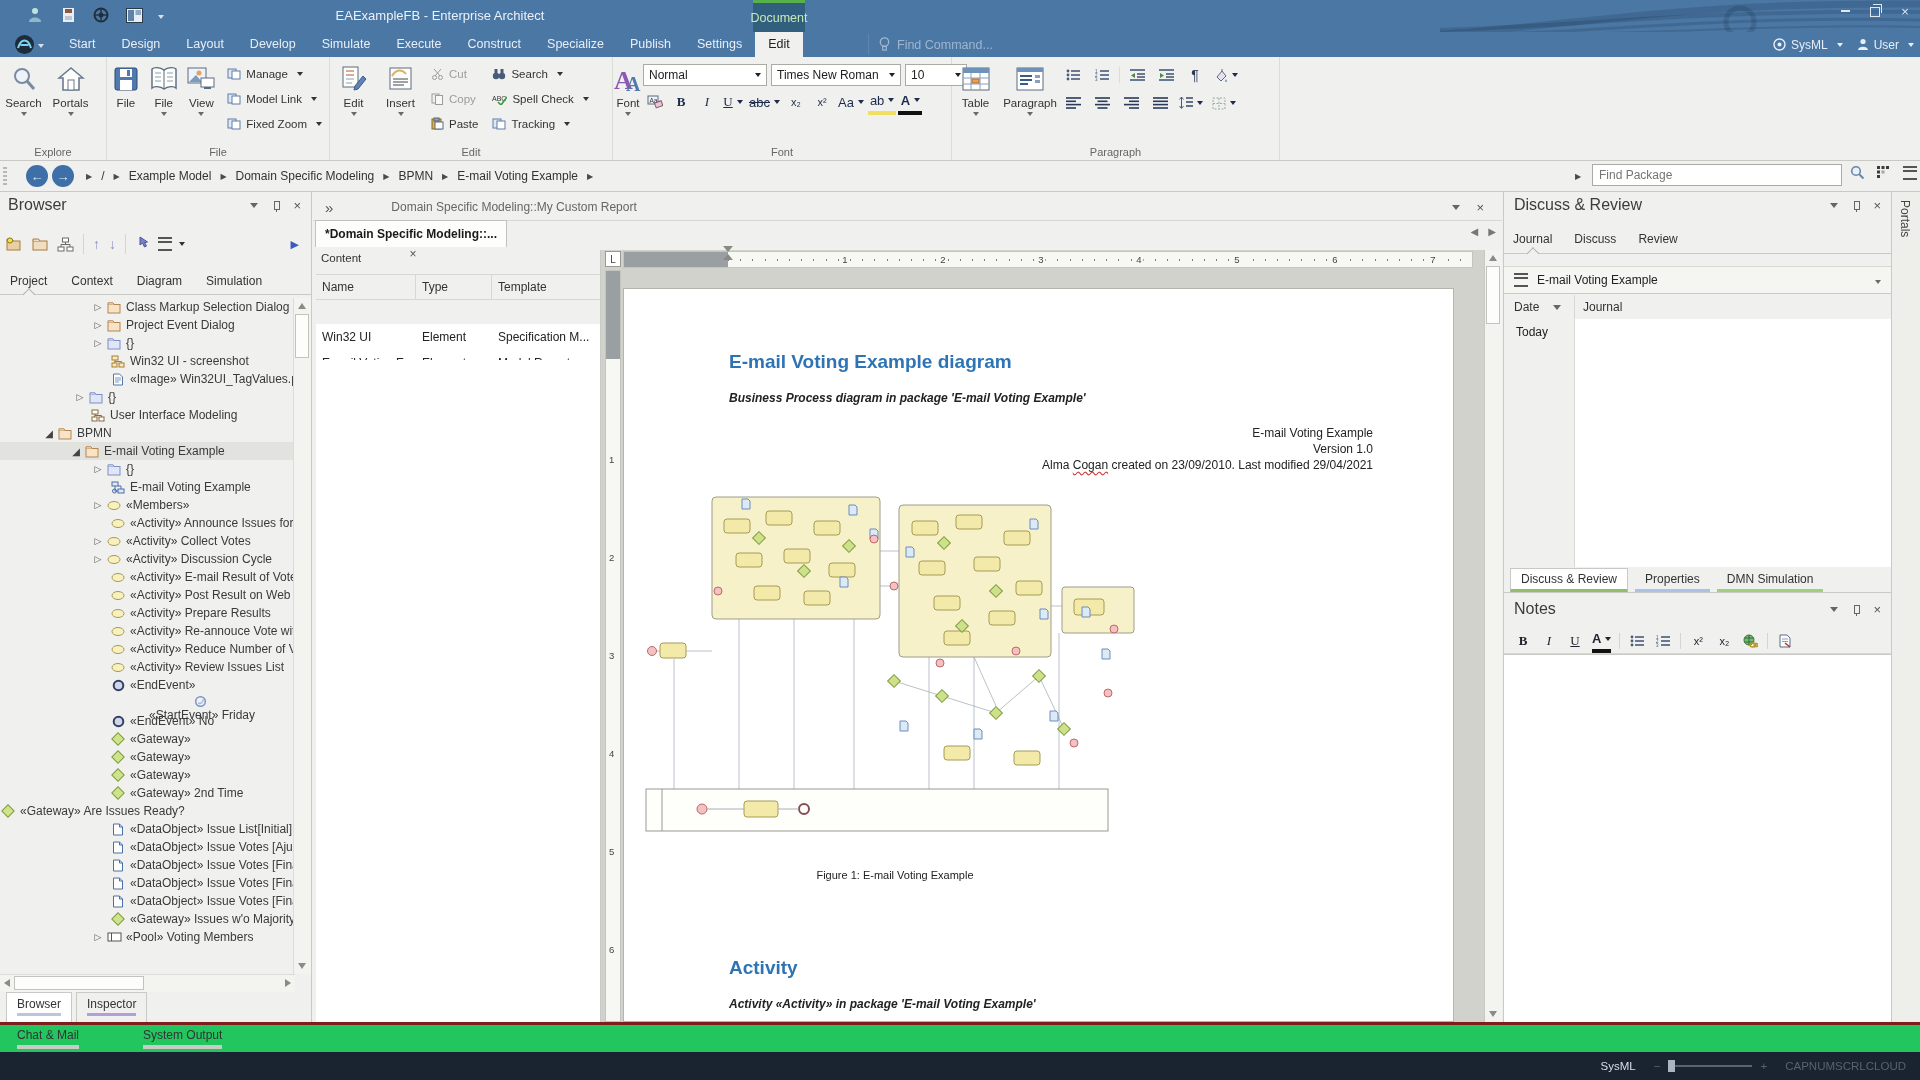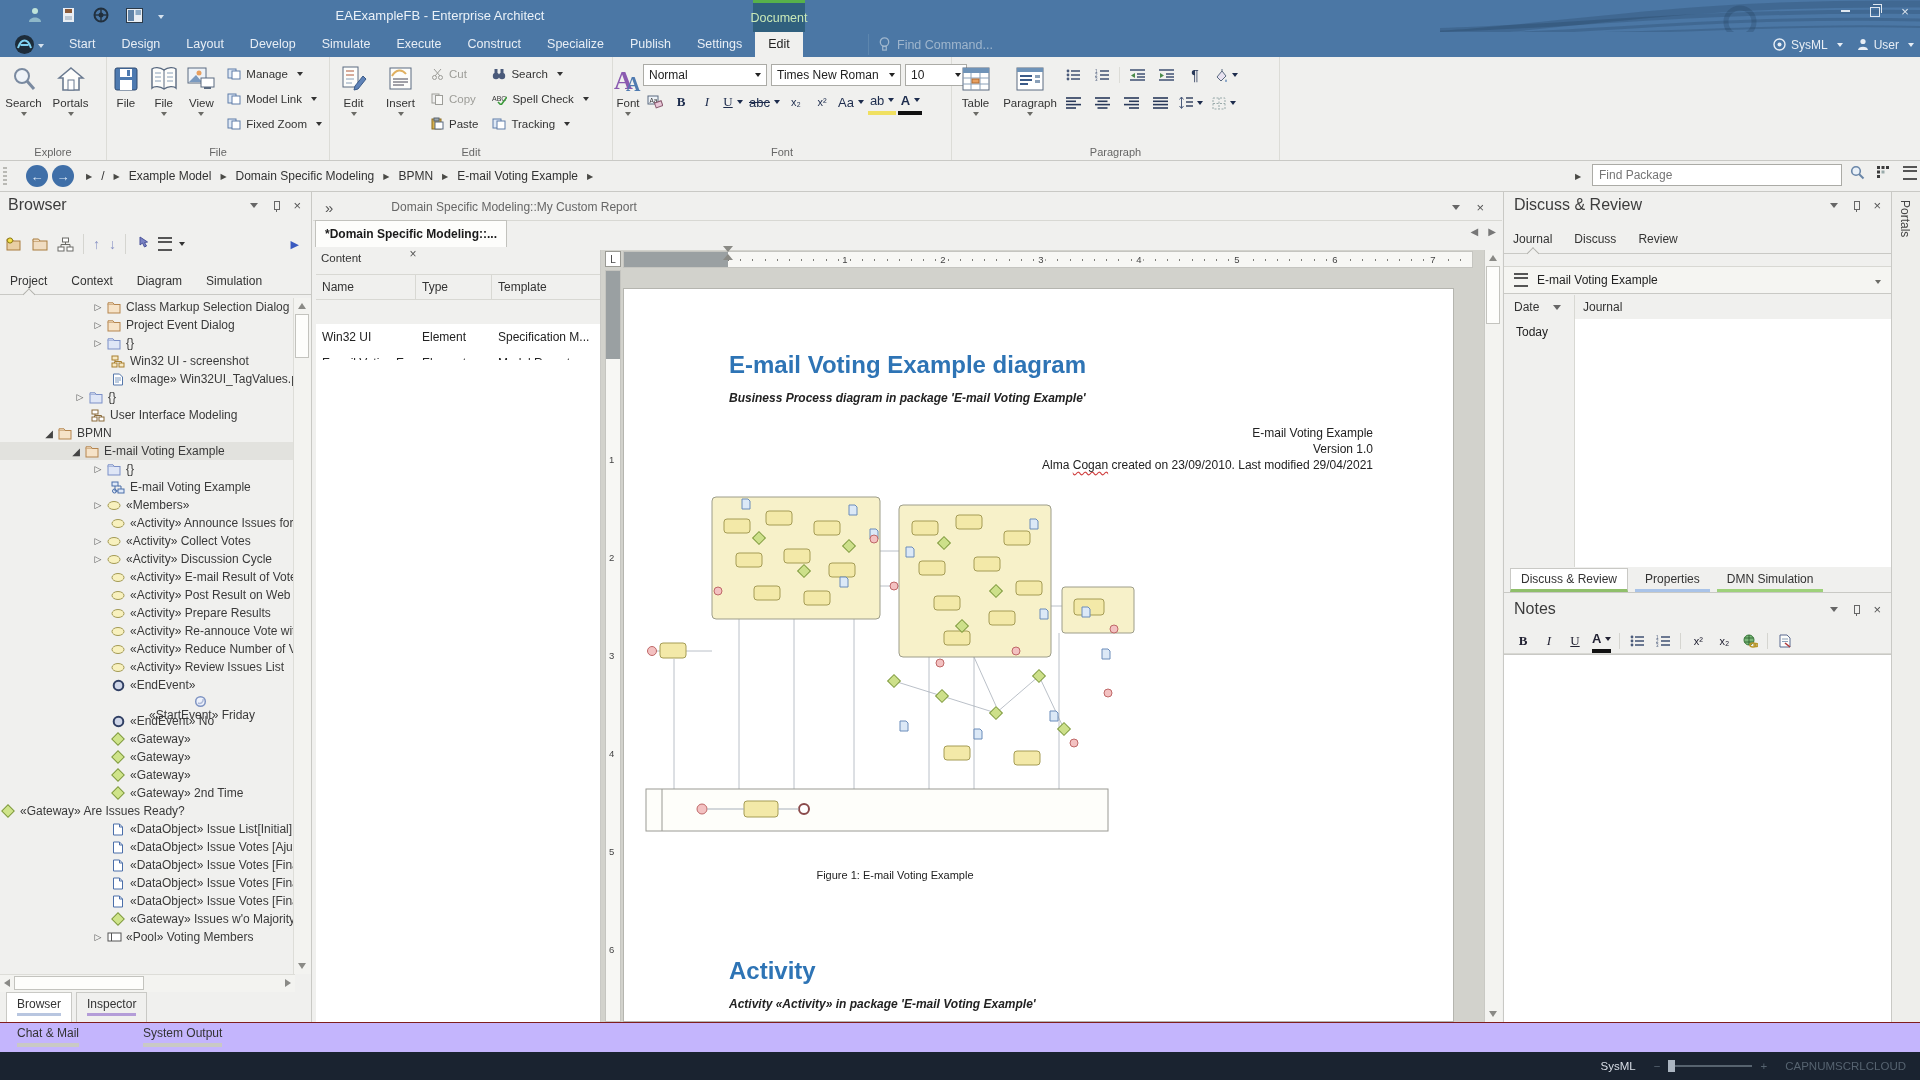--- a/index.html
+++ b/index.html
@@ -136,21 +136,21 @@
        background:repeating-linear-gradient(90deg,#7d7d78 0 1px,transparent 1px 12.2px);}
   .hr-num{position:absolute;top:2px;font-size:9.5px;color:#444;transform:translateX(-50%);background:#f7f7f4;padding:0 2px;}
   .indent-marker{position:absolute;left:99px;top:2px;width:0;height:0;border-left:5px solid transparent;
        border-right:5px solid transparent;border-bottom:6px solid #8a8a85;}
   .indent-marker::after{content:"";position:absolute;left:-5px;top:-8px;border-left:5px solid transparent;
        border-right:5px solid transparent;border-top:6px solid #8a8a85;}
   .vruler{position:absolute;left:4px;top:20px;width:16px;bottom:0;background:#f7f7f4;border:1px solid #c5c5c0;box-sizing:border-box;}
   .vr-band{position:absolute;left:0;top:0;width:100%;height:88px;background:#9aa0a2;}
   .vr-num{position:absolute;left:3px;font-size:9.5px;color:#444;transform:translateY(-50%);}
   .page{position:absolute;left:22px;top:38px;width:831px;bottom:0;background:#fff;border:1px solid #b5b5af;box-sizing:border-box;}
-  .doc-h1{position:absolute;left:105px;font-size:24px;font-weight:bold;color:#2e74b5;}
+  .doc-h1{position:absolute;left:105px;font-size:19px;font-weight:bold;color:#2e74b5;}
   .doc-sub{position:absolute;left:105px;font-size:12px;font-style:italic;font-weight:bold;color:#222;}
   .doc-meta{position:absolute;right:80px;text-align:right;font-size:12px;color:#222;line-height:16px;}
   .wavy{text-decoration:underline;text-decoration-style:wavy;text-decoration-color:#d04040;text-underline-offset:2px;}
   .figure{position:absolute;left:20px;top:202px;width:502px;}
   .figcap{position:absolute;left:20px;top:580px;width:502px;text-align:center;font-size:11px;color:#222;}
   .docsb{position:absolute;right:0;top:0;width:17px;bottom:0;background:#f3f3f0;border-left:1px solid #c9c9c4;}
 
   
   .rightstack{position:absolute;left:1503px;top:0;width:388px;height:830px;border-left:1px solid #c9c9c5;box-sizing:border-box;background:#f0f0ee;}
   .rhdr{position:absolute;left:10px;right:10px;display:flex;justify-content:space-between;align-items:center;}
@@ -171,21 +171,21 @@
   .rbt{display:flex;align-items:center;padding:0 10px;border-bottom:3px solid transparent;box-sizing:border-box;}
   .rbt.active{background:#fff;border:1px solid #c9c9c5;border-bottom:3px solid;}
   .notesbar{position:absolute;left:0;top:436px;width:100%;height:26px;display:flex;align-items:center;gap:8px;
        padding-left:10px;box-sizing:border-box;border-bottom:1px solid #d8d8d3;}
   .nbtn{min-width:18px;height:20px;display:flex;align-items:center;justify-content:center;font-size:13px;color:#223;}
   .notesbody{position:absolute;left:0;top:462px;width:100%;bottom:0;background:#fff;border-top:1px solid #c9c9c5;}
   .portals{position:absolute;left:1891px;top:0;width:29px;height:830px;border-left:1px solid #c9c9c5;box-sizing:border-box;background:#eeeeeb;}
   .portals .vlabel{position:absolute;left:6px;top:8px;writing-mode:vertical-rl;font-size:12px;color:#444;}
 
   
-  .dockrow{position:absolute;left:0;top:1022px;width:100%;height:30px;background:#c4b5fd;border-top:1px solid #7f1d1d;box-sizing:border-box;}
+  .dockrow{position:absolute;left:0;top:1022px;width:100%;height:30px;background:#22c55e;border-top:3px solid #7f1d1d;box-sizing:border-box;}
   .dtab2{position:absolute;top:3px;font-size:12px;color:#333;padding-bottom:3px;border-bottom:4px solid #c9c9c5;}
   .statusbar{position:absolute;left:0;top:1052px;width:100%;height:28px;background:#1a2330;color:#d8dee6;font-size:11.5px;}
   .st-right{position:absolute;right:14px;top:0;height:28px;display:flex;align-items:center;gap:18px;}
   .st-dim{color:#566370;}
   .zoomslider{display:flex;align-items:center;gap:8px;}
   .zs-track{width:84px;height:2px;background:#57636f;position:relative;}
   .zs-thumb{position:absolute;left:0;top:-5px;width:7px;height:12px;background:#aab4c0;}
   svg{display:block;}
 </style>
 </head>

